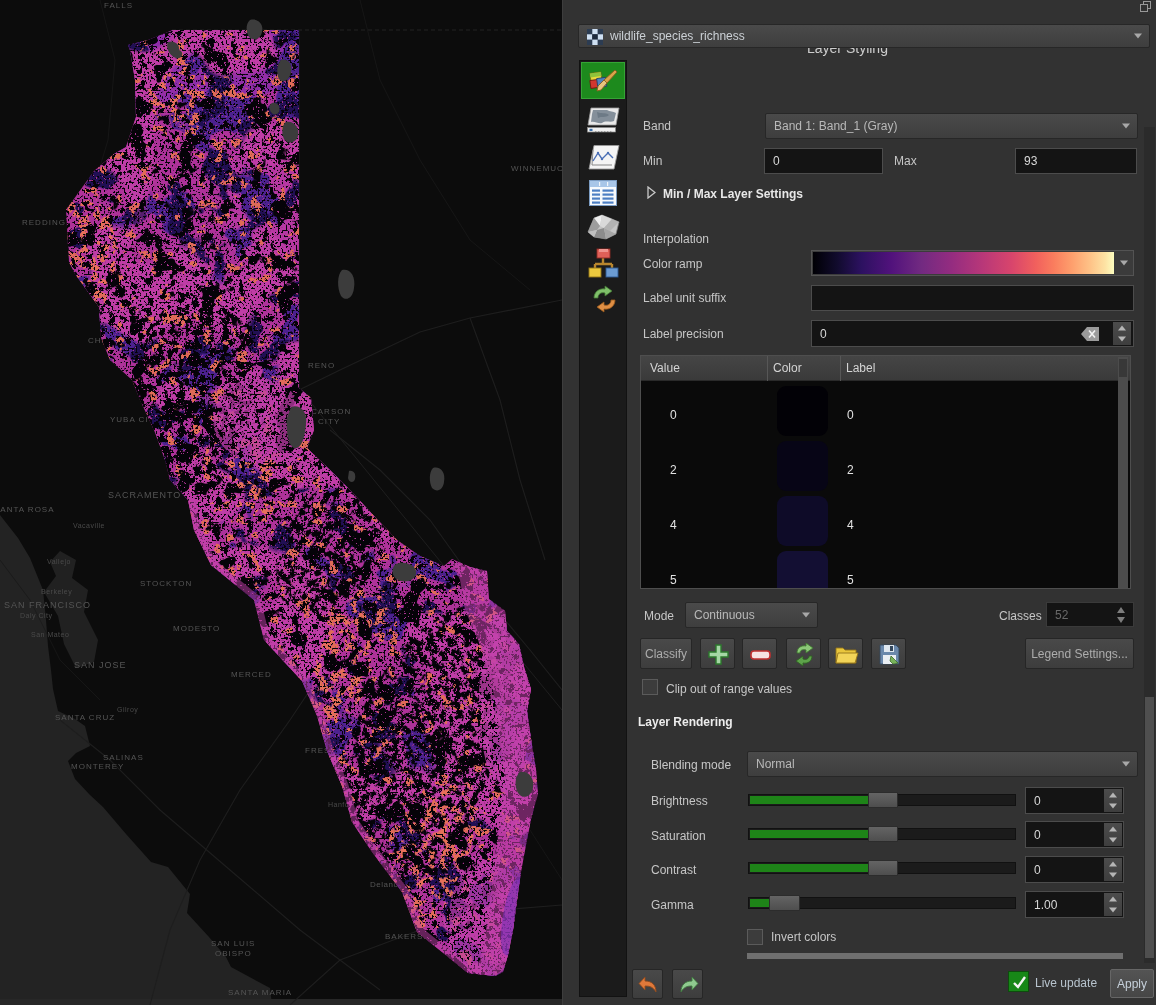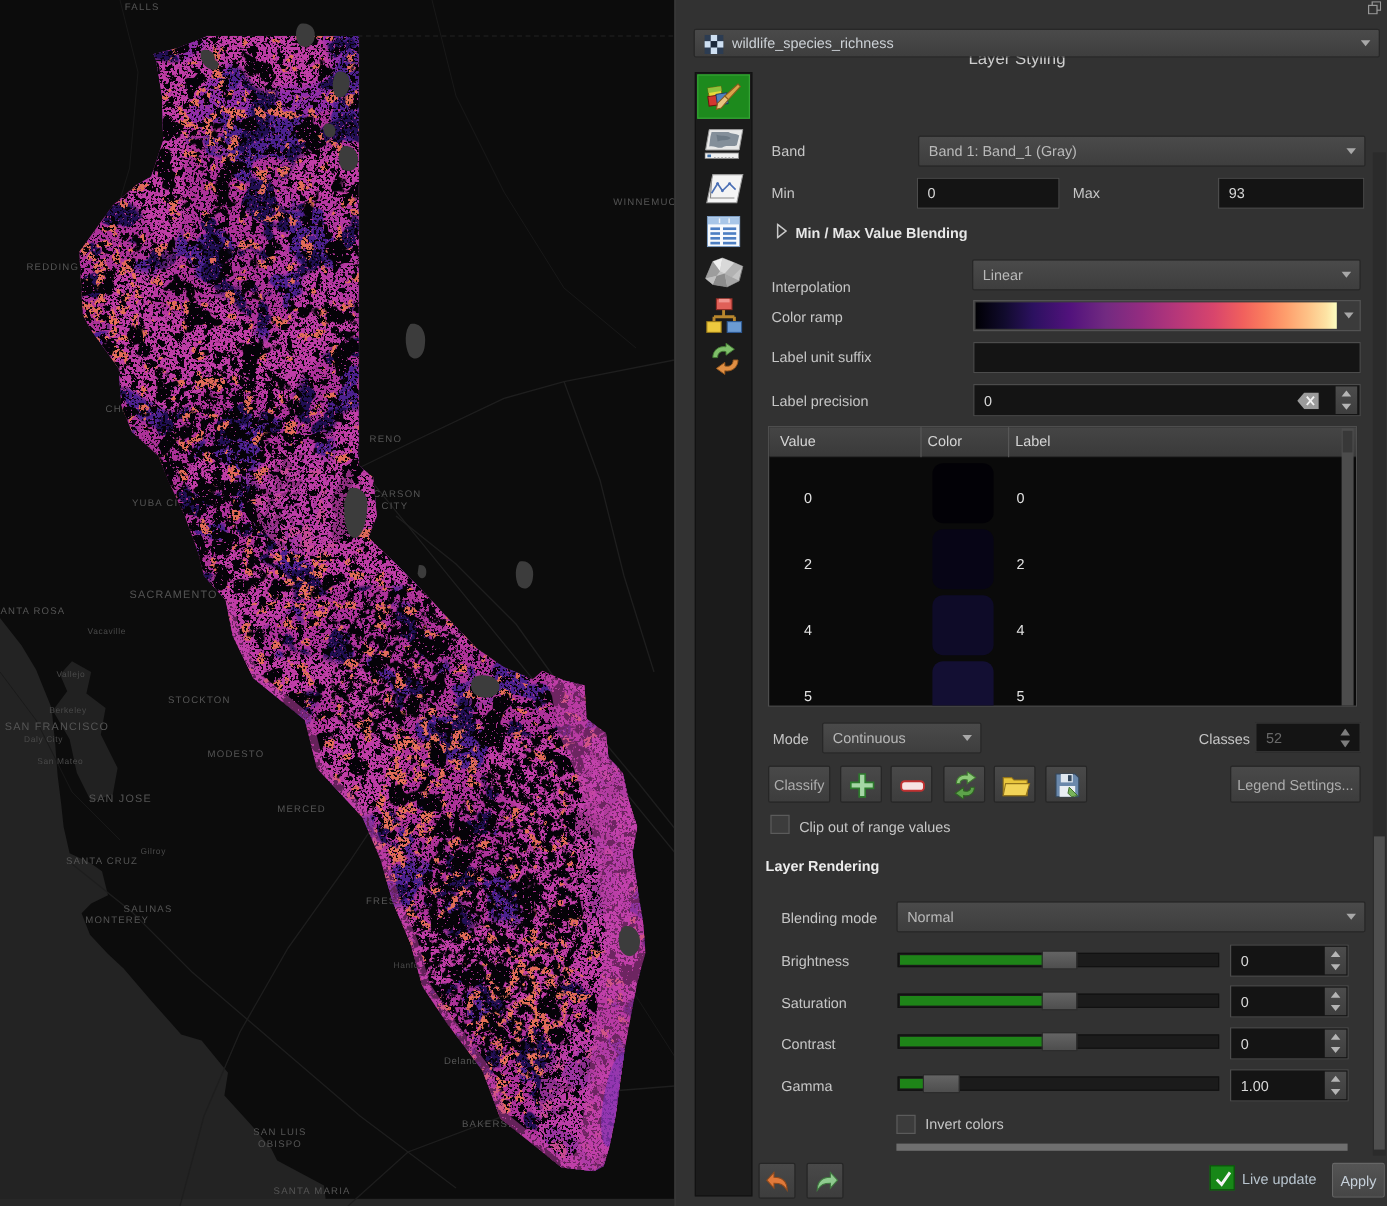--- a/index.html
+++ b/index.html
@@ -333,27 +333,23 @@
         <div class="itext">0</div>
       </div>
   <div class="lbl" style="left:331px; top:154px;">Max</div>
   <div class="input" style="left:452px; top:148px; width:122px; height:26px;">
         <div class="itext">93</div>
       </div>
 
   <svg class="abs" style="left:84px; top:186px;" width="9" height="13" viewBox="0 0 9 13">
     <path d="M1,1 L8,6.5 L1,12 Z" fill="none" stroke="#c9c9c9" stroke-width="1.3"></path>
   </svg>
-  <div class="lbl" style="left:100px; top:187px; font-weight:bold; color:#e8e8e8;">Min / Max Value Blending</div>
+  <div class="lbl" style="left:100px; top:187px; font-weight:bold; color:#e8e8e8;">Min / Max Layer Settings</div>
 
   <div class="lbl" style="left:80px; top:232px;">Interpolation</div>
-  <div class="combo" style="left:247px; top:216px; width:324px; height:26px;">
-    <div class="ctext">Linear</div>
-    <div class="arrow"></div>
-  </div>
 
   <div class="lbl" style="left:80px; top:257px;">Color ramp</div>
   <div class="abs" style="left:248px; top:250px; width:323px; height:26px; background:#3b3b3b; border:1px solid #535353;">
     <div class="abs" style="left:1px; top:1px; width:301px; height:22px;
       background:linear-gradient(90deg,#000004 0%,#110b2d 8%,#2c1160 16%,#51127c 26%,#722a81 36%,#942c80 46%,#b73779 56%,#d8456c 66%,#f1605d 74%,#fa7d5e 80%,#fe9f6d 86%,#fec287 92%,#fde2a3 97%,#fcfdbf 100%);"></div>
     <div class="arrow" style="right:5px;"></div>
   </div>
 
   <div class="lbl" style="left:80px; top:291px;">Label unit suffix</div>
   <div class="input" style="left:248px; top:285px; width:323px; height:26px;"></div>

